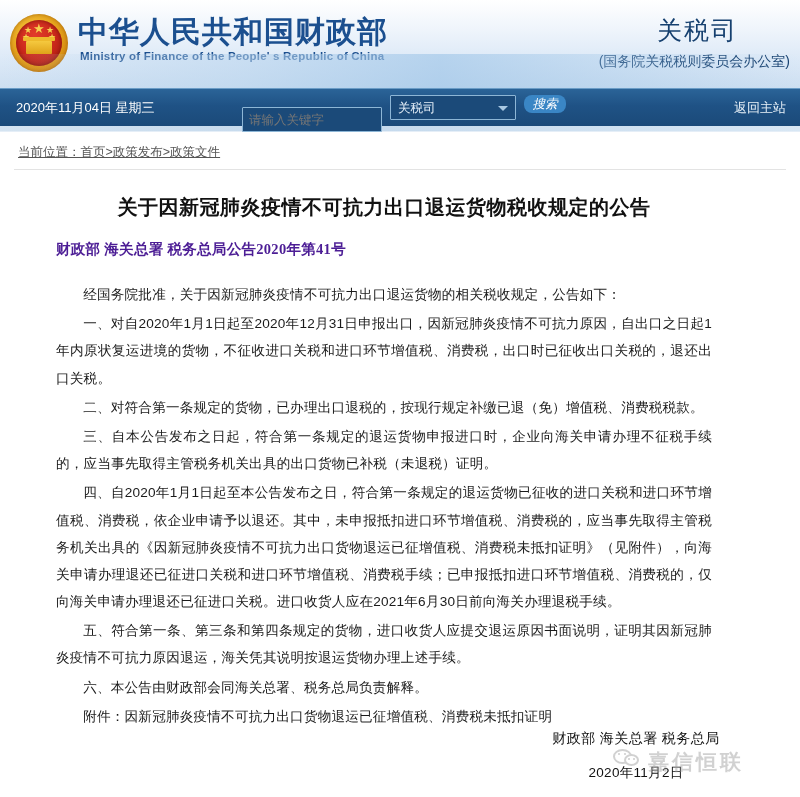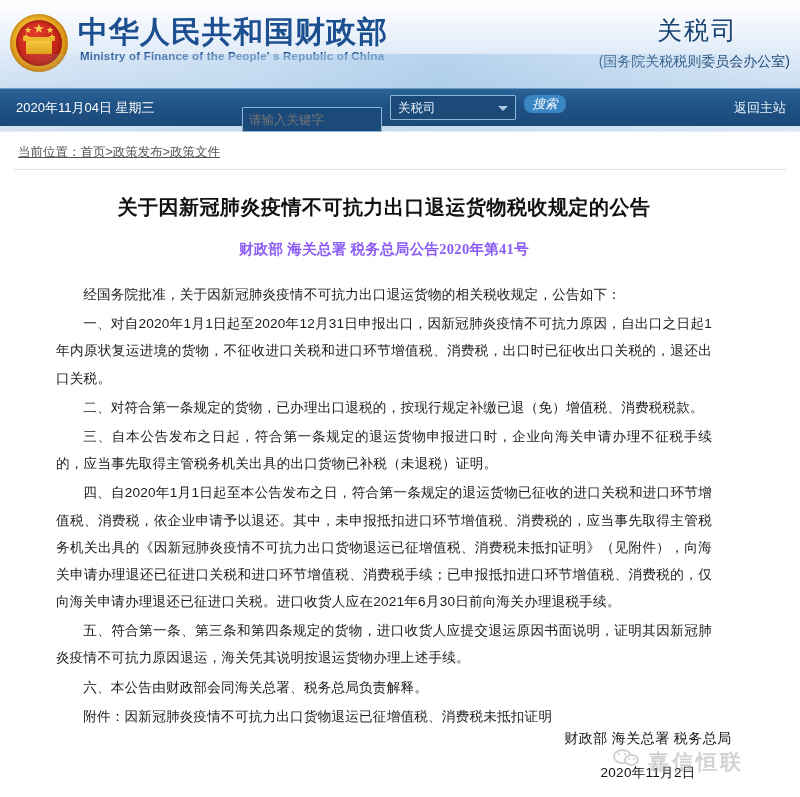--- a/index.html
+++ b/index.html
@@ -134,39 +134,38 @@
     position:relative;
     padding: 22px 88px 0 56px;
   }
   .doc-title{
     text-align:center;
     font-family:"Liberation Serif","DejaVu Serif",serif;
     font-size:20px; font-weight:bold; color:#111;
     letter-spacing:.5px; line-height:1.5;
   }
   .doc-subtitle{
-    text-align:center;
     margin-top:18px;
     font-family:"Liberation Serif","DejaVu Serif",serif;
-    font-size:14.5px; font-weight:bold; color:#8b5cf6;
+    font-size:14.5px; font-weight:bold; color:#4c1d95;
     letter-spacing:.3px;
   }
   .para{
     margin-top:2px;
     font-size:13.6px; color:#1a1a1a;
     line-height:2.0;
     text-align:justify;
     text-indent:2em;
     letter-spacing:.2px;
   }
   .para.first{ margin-top:22px; }
 
   
   .sign-block{
-    position:absolute; right:52px; top:730px;
+    position:absolute; right:64px; top:730px;
     text-align:center; width:200px;
   }
   .sign-org{
     font-family:"Liberation Serif","DejaVu Serif",serif;
     font-size:14px; color:#111; white-space:nowrap; letter-spacing:.5px;
   }
   .sign-date{
     margin-top:16px;
     font-size:13.5px; color:#111; white-space:nowrap; letter-spacing:.3px;
   }

